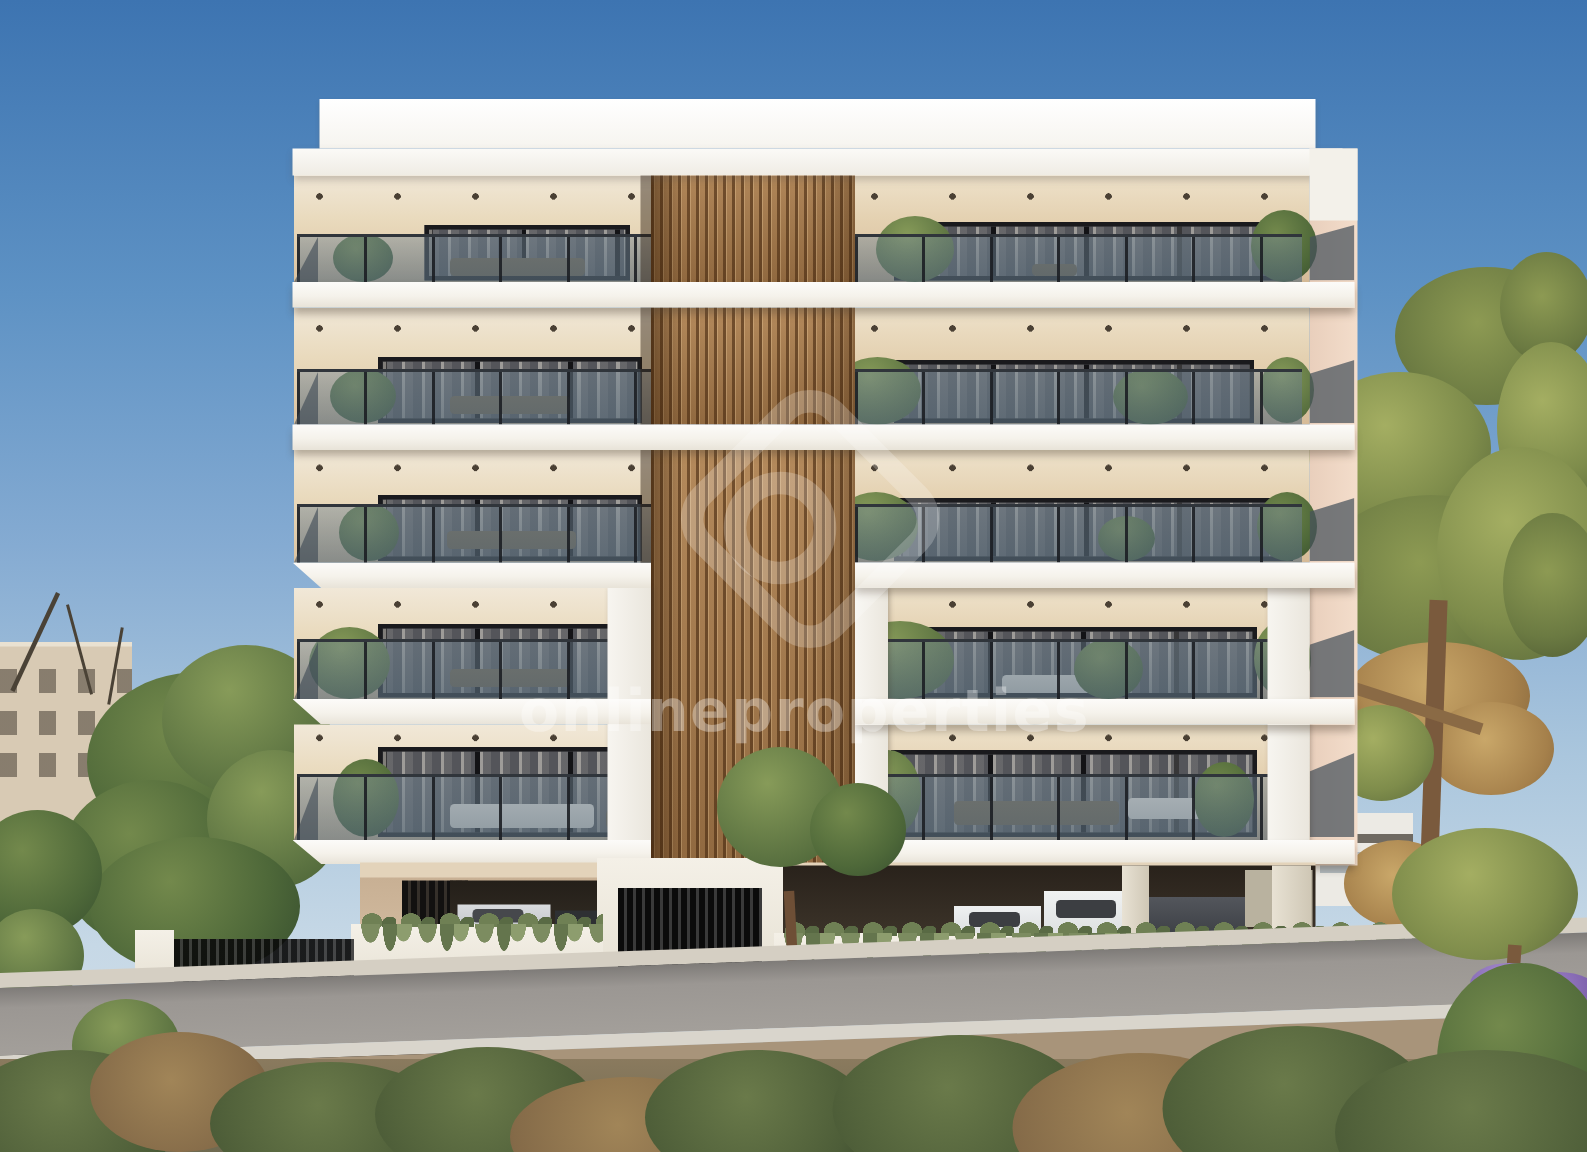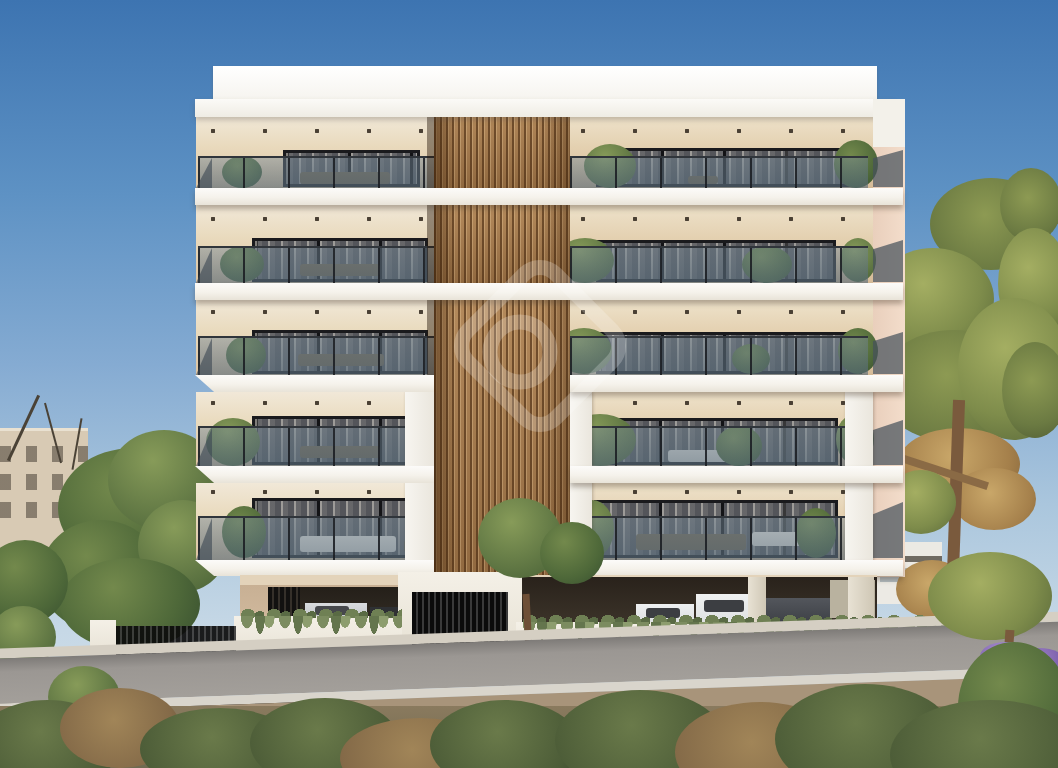--- a/index.html
+++ b/index.html
@@ -227,20 +227,21 @@
   <div class="abs blob tr2" style="left:478px;top:498px;width:84px;height:80px"></div>
   <div class="abs blob tr1" style="left:540px;top:522px;width:64px;height:62px"></div>
   <div class="abs" style="left:524px;top:594px;width:7px;height:58px;background:#6e4f36;transform:rotate(-3deg)"></div>
 
   <svg class="abs" style="left:440px;top:248px" width="200" height="210" viewBox="0 0 200 210">
     <g fill="none" stroke="rgba(255,255,255,0.22)" stroke-width="15">
       <rect x="38" y="36" width="124" height="124" rx="22" transform="rotate(45 100 98)"></rect>
       <circle cx="80" cy="104" r="30"></circle>
     </g>
   </svg>
+  <div class="abs wm-text" style="left:346px;top:452px">onlineproperties</div>
 
   <div class="abs" style="left:-40px;top:650px;width:1160px;height:10px;background:#d5cfc3;transform:rotate(-2deg);transform-origin:0 0"></div>
   <div class="abs" style="left:-40px;top:660px;width:1160px;height:45px;background:linear-gradient(180deg,#7e7b78,#9b9793 30%,#a39f9a);transform:rotate(-2deg);transform-origin:0 0"></div>
   <div class="abs" style="left:-40px;top:705px;width:1160px;height:9px;background:#d9d5cc;transform:rotate(-2deg);transform-origin:0 0"></div>
   <div class="abs" style="left:-40px;top:714px;width:1160px;height:30px;background:#a8947a;transform:rotate(-2deg);transform-origin:0 0"></div>
 
   <div class="abs blob pinT" style="left:928px;top:552px;width:124px;height:88px"></div>
   <div class="abs" style="left:1004px;top:630px;width:9px;height:42px;background:#7a5a3d;transform:rotate(4deg)"></div>
 
   <div class="abs blob" style="left:980px;top:642px;width:52px;height:28px;background:radial-gradient(circle at 45% 40%,#a98fd0,#8a6fb8 70%,#6f58a0)"></div>

